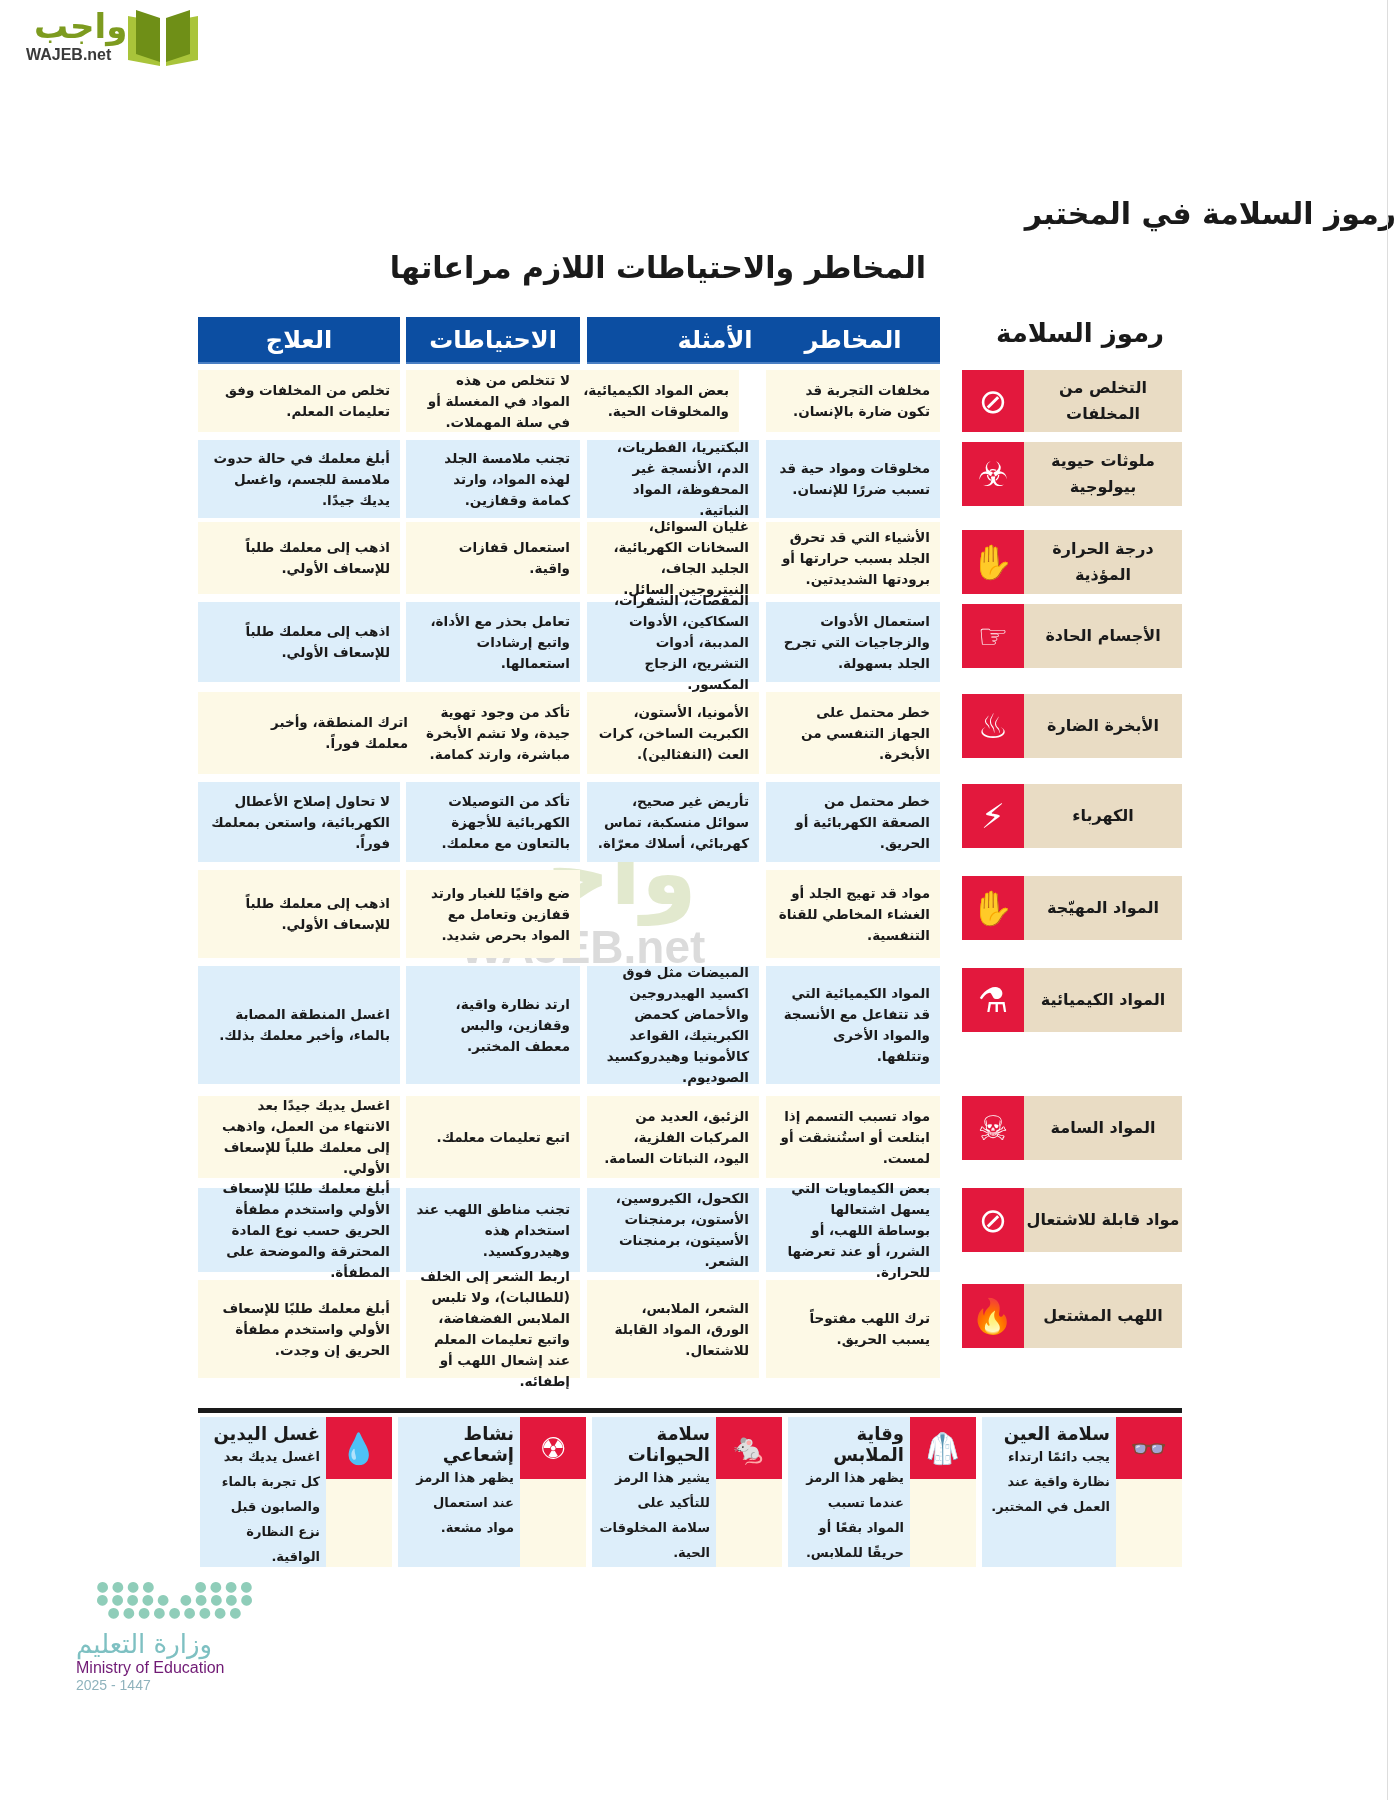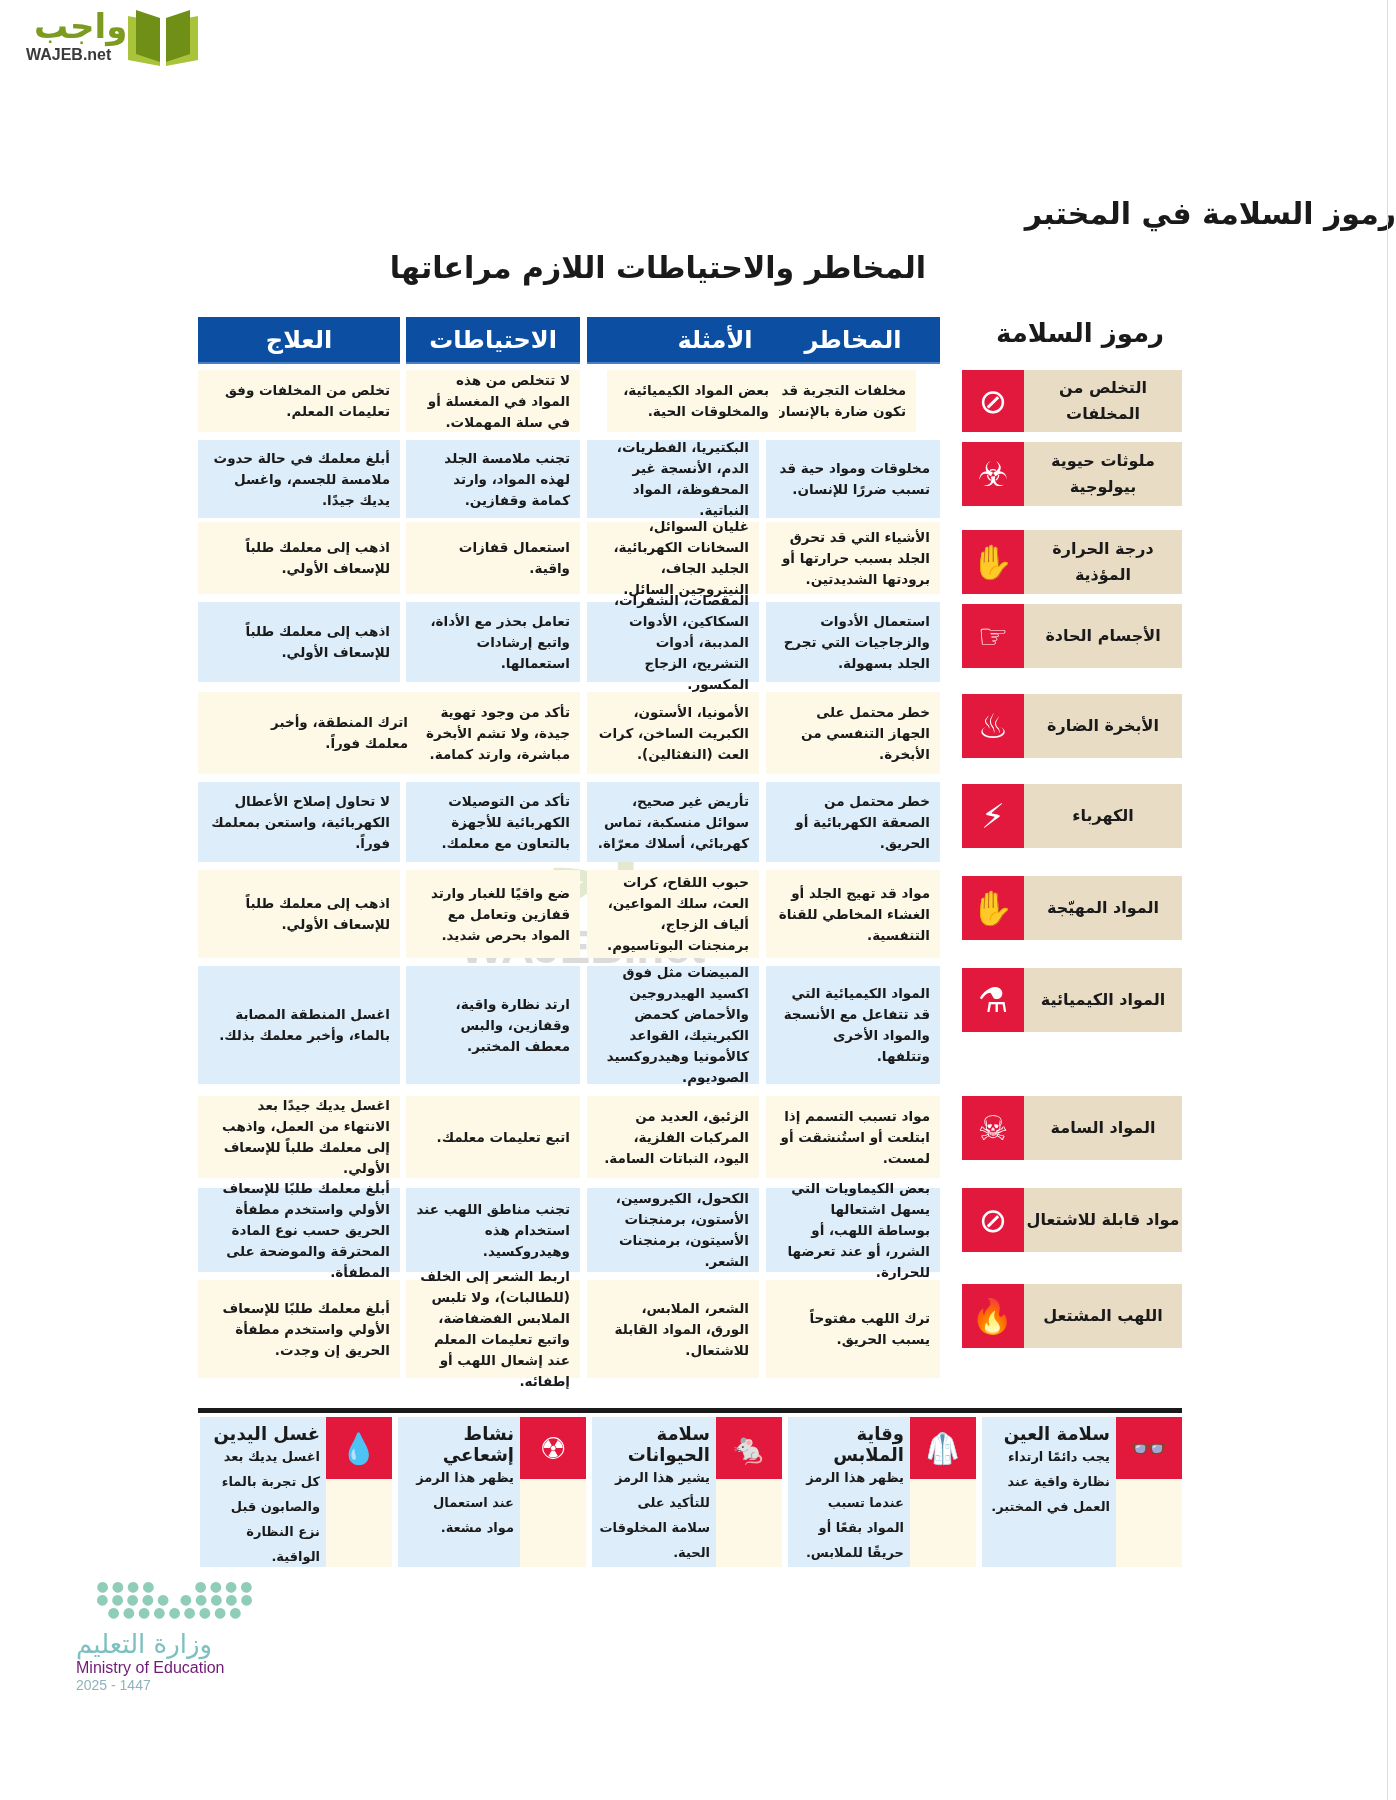--- a/index.html
+++ b/index.html
@@ -59,22 +59,22 @@
 
 <div class="abs sym-head">رموز السلامة</div>
 
 <div class="abs hdr" style="left:766px;width:174px;">المخاطر</div>
 <div class="abs hdr" style="left:587px;width:172px;padding-left:42px;">الأمثلة</div>
 <div class="abs hdr" style="left:406px;width:174px;">الاحتياطات</div>
 <div class="abs hdr" style="left:198px;width:202px;">العلاج</div>
 
 <div id="rows">
     <div class="row" style="top:370px;height:62px;">
-      <div class="cell cream" style="left:544px;width:174px;">مخلفات التجربة قد تكون ضارة بالإنسان.</div>
-      <div class="cell cream" style="left:409px;width:172px;">بعض المواد الكيميائية، والمخلوقات الحية.</div>
+      <div class="cell cream" style="left:568px;width:174px;">مخلفات التجربة قد تكون ضارة بالإنسان.</div>
+      <div class="cell cream" style="left:369px;width:172px;">بعض المواد الكيميائية، والمخلوقات الحية.</div>
       <div class="cell cream" style="left:208px;width:174px;">لا تتخلص من هذه المواد في المغسلة أو في سلة المهملات.</div>
       <div class="cell cream" style="left:0px;width:202px;">تخلص من المخلفات وفق تعليمات المعلم.</div>
     </div>
     <div class="symcell" style="top:370px;height:62px;">
       <div class="symlabel">التخلص من المخلفات</div>
       <div class="symicon">⊘</div>
     </div>
     <div class="row" style="top:440px;height:78px;">
       <div class="cell blue" style="left:568px;width:174px;">مخلوقات ومواد حية قد تسبب ضررًا للإنسان.</div>
       <div class="cell blue" style="left:389px;width:172px;">البكتيريا، الفطريات، الدم، الأنسجة غير المحفوظة، المواد النباتية.</div>
@@ -120,21 +120,20 @@
       <div class="cell blue" style="left:389px;width:172px;">تأريض غير صحيح، سوائل منسكبة، تماس كهربائي، أسلاك معرّاة.</div>
       <div class="cell blue" style="left:208px;width:174px;">تأكد من التوصيلات الكهربائية للأجهزة بالتعاون مع معلمك.</div>
       <div class="cell blue" style="left:0px;width:202px;">لا تحاول إصلاح الأعطال الكهربائية، واستعن بمعلمك فوراً.</div>
     </div>
     <div class="symcell" style="top:784px;height:64px;">
       <div class="symlabel">الكهرباء</div>
       <div class="symicon">⚡</div>
     </div>
     <div class="row" style="top:870px;height:88px;">
       <div class="cell cream" style="left:568px;width:174px;">مواد قد تهيج الجلد أو الغشاء المخاطي للقناة التنفسية.</div>
-      <div class="cell cream" style="left:389px;width:172px;">حبوب اللقاح، كرات العث، سلك المواعين، ألياف الزجاج، برمنجنات البوتاسيوم.</div>
       <div class="cell cream" style="left:208px;width:174px;">ضع واقيًا للغبار وارتد قفازين وتعامل مع المواد بحرص شديد.</div>
       <div class="cell cream" style="left:0px;width:202px;">اذهب إلى معلمك طلباً للإسعاف الأولي.</div>
     </div>
     <div class="symcell" style="top:876px;height:64px;">
       <div class="symlabel">المواد المهيّجة</div>
       <div class="symicon">✋</div>
     </div>
     <div class="row" style="top:966px;height:118px;">
       <div class="cell blue" style="left:568px;width:174px;">المواد الكيميائية التي قد تتفاعل مع الأنسجة والمواد الأخرى وتتلفها.</div>
       <div class="cell blue" style="left:389px;width:172px;">المبيضات مثل فوق اكسيد الهيدروجين والأحماض كحمض الكبريتيك، القواعد كالأمونيا وهيدروكسيد الصوديوم.</div>

